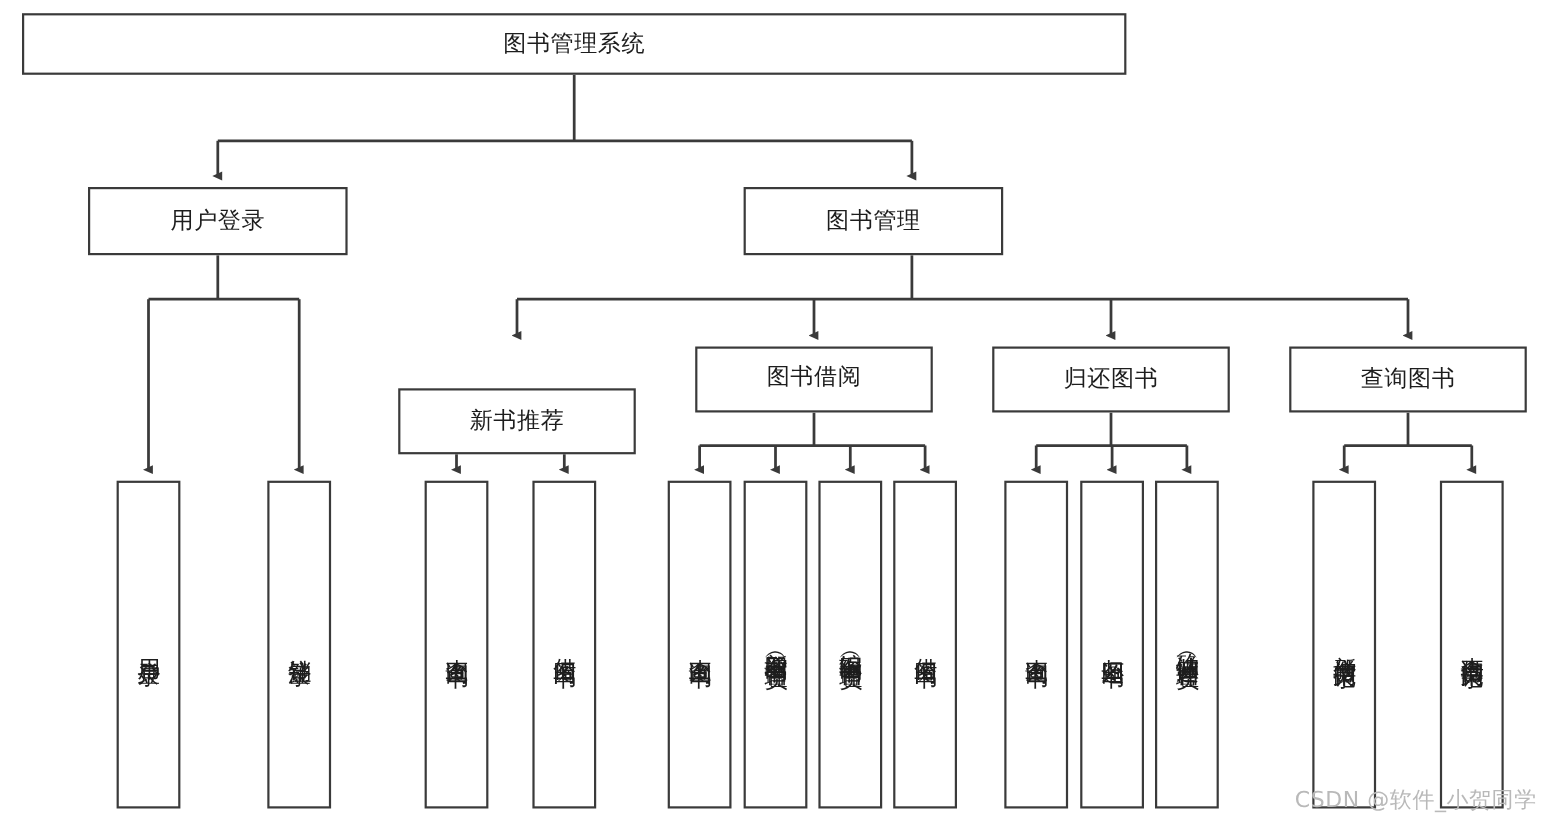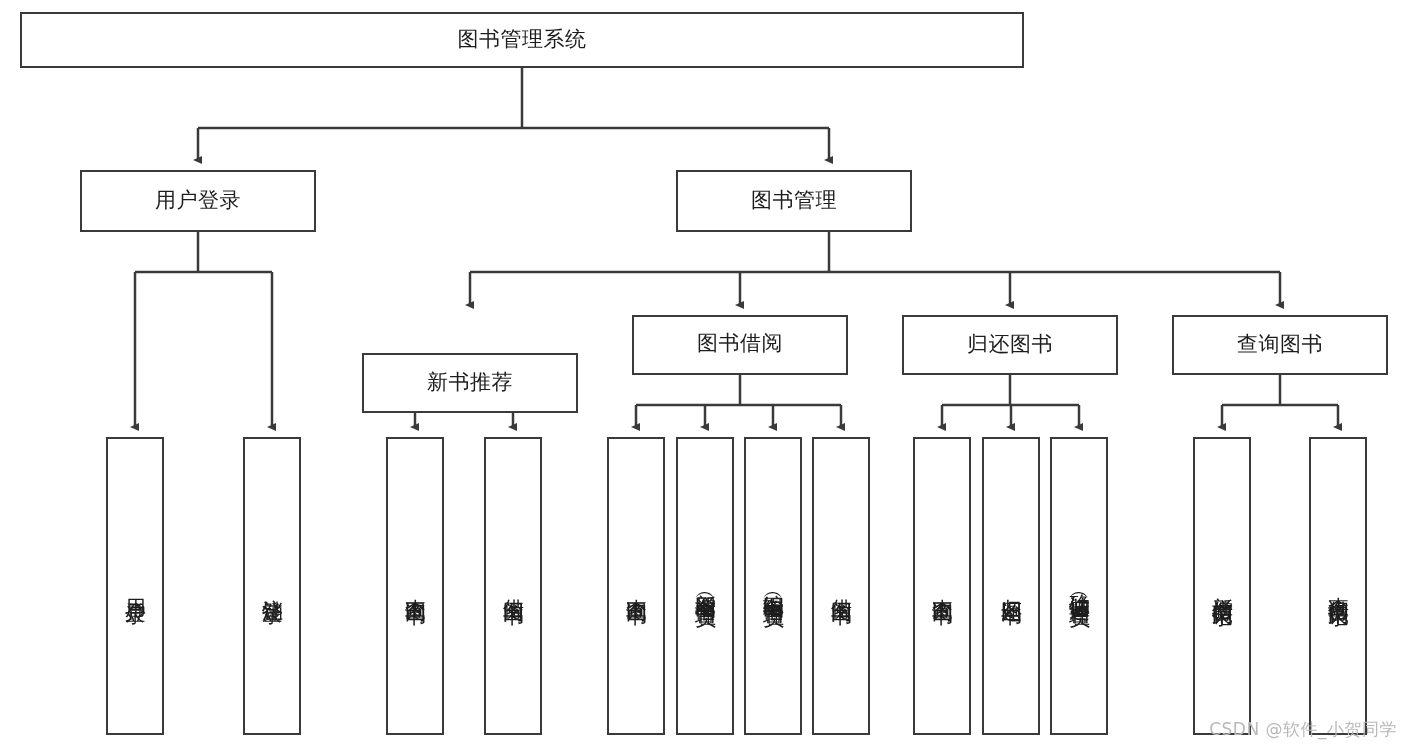--- a/index.html
+++ b/index.html
@@ -49,21 +49,21 @@
     padding-top: 4px;
     padding-bottom: 4px;
     align-items: center;
     justify-content: center;
     white-space: nowrap;
   }
   .watermark {
     position: absolute;
     right: 8px;
     bottom: 6px;
-    font-size: 17px;
+    font-size: 20px;
     color: #b9b9b9;
     letter-spacing: 0.5px;
     white-space: nowrap;
     pointer-events: none;
   }
 </style>
 </head>
 <body>
 
 <div id="diagram-root">

